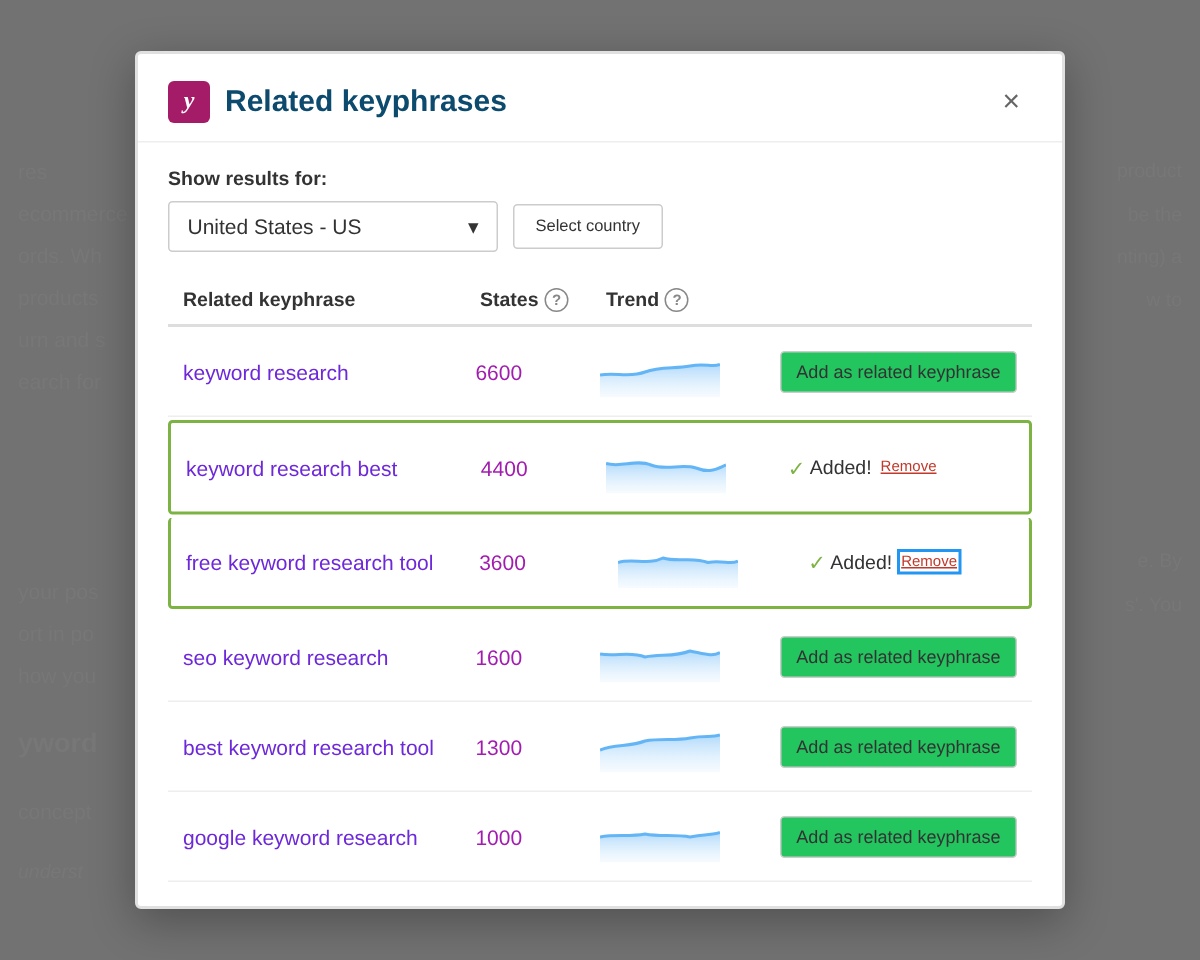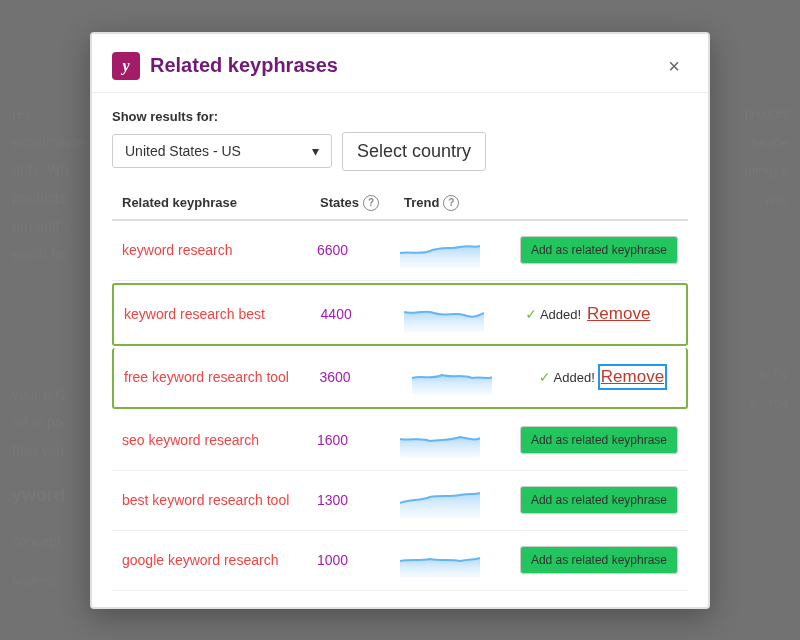--- a/index.html
+++ b/index.html
@@ -70,21 +70,21 @@
       align-items: center;
       justify-content: center;
       color: white;
       font-weight: bold;
       font-size: 16px;
     }
 
     .modal-title {
       font-size: 20px;
       font-weight: 600;
-      color: #701a75;
+      color: #0c4a6e;
     }
 
     .close-btn {
       background: none;
       border: none;
       font-size: 20px;
       color: #666;
       cursor: pointer;
       padding: 4px 8px;
       line-height: 1;
@@ -131,21 +131,21 @@
     .chevron {
       font-size: 12px;
       color: #555;
     }
 
     .select-country-btn {
       border: 1px solid #ccc;
       background: #fff;
       border-radius: 3px;
       padding: 8px 14px;
-      font-size: 18px;
+      font-size: 11px;
       color: #333;
       cursor: pointer;
     }
 
     .table-container {
       width: 100%;
     }
 
     .table-header {
       display: grid;
@@ -194,21 +194,21 @@
       margin: 2px 0;
     }
 
     .table-row.highlighted + .table-row.highlighted {
       border-top: none;
       gap: 24px;
     }
 
     .keyphrase-text {
       font-size: 14px;
-      color: #ef4444;
+      color: #6d28d9;
     }
 
     .volume-text {
       font-size: 14px;
       color: #a21caf;
     }
 
     .trend-cell {
       display: flex;
       align-items: center;
@@ -241,21 +241,21 @@
     }
 
     .check-icon {
       color: #7cb342;
       font-size: 14px;
     }
 
     .remove-link {
       color: #c0392b;
       text-decoration: underline;
-      font-size: 17px;
+      font-size: 10px;
       cursor: pointer;
       background: none;
       border: none;
       padding: 0;
     }
 
     .remove-link.focused {
       outline: 2px solid #2196F3;
       outline-offset: 1px;
     }

